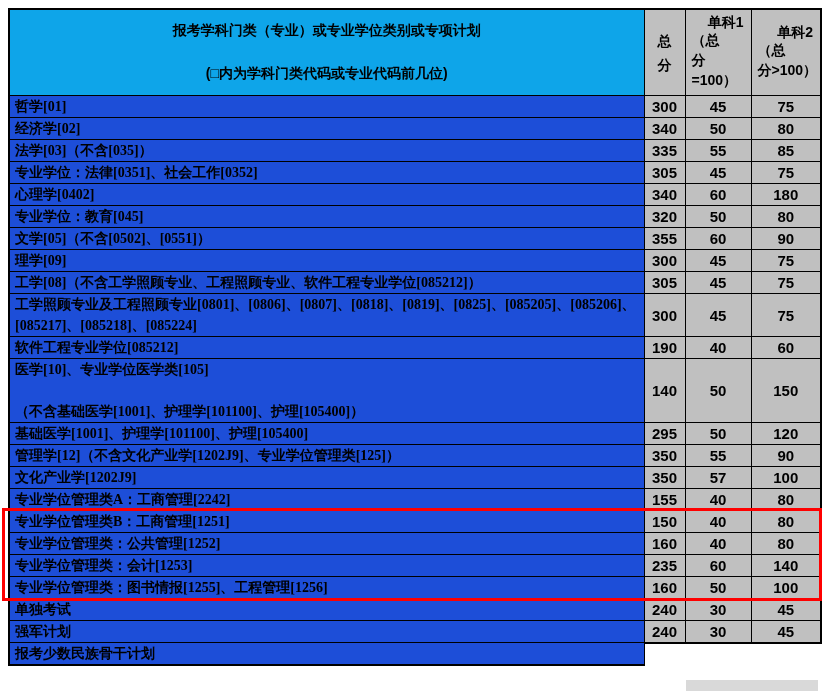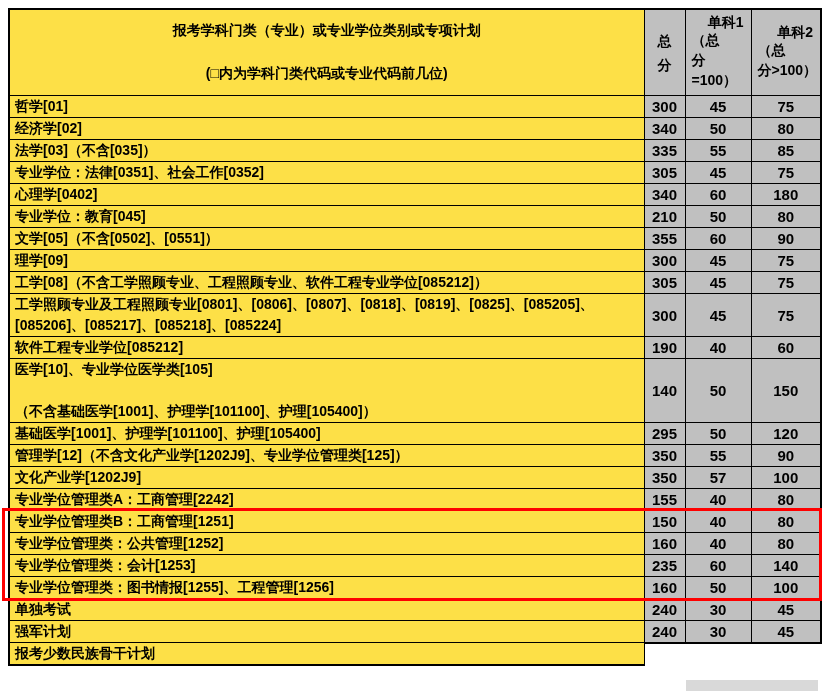--- a/index.html
+++ b/index.html
@@ -22,31 +22,31 @@
   col.c-s2{width:70px;}
   th,td{border:1px solid var(--border-black);padding:0;vertical-align:middle;}
   
   thead th{border-top:2px solid var(--border-black);}
   th:first-child,td:first-child{border-left:2px solid var(--border-black);}
   th:last-child,td.col-s2{border-right:2px solid var(--border-black);}
   td.edge-bottom{border-bottom:2px solid var(--border-black);}
   td.ghost{border:none;background:#fff;}
   
   thead th{height:78px;background:var(--cell-gray);font-size:14px;}
-  th.h-name{background:#fde047;}
+  th.h-name{background:#0ea5e9;}
   .h-name-inner{display:flex;flex-direction:column;justify-content:space-around;height:100%;align-items:center;}
   .h-name-inner div{text-align:center;}
   .h-total{text-align:center;white-space:pre-line;line-height:24px;font-size:14px;}
   .h-sub-col{display:flex;flex-direction:column;justify-content:center;height:100%;padding:4px 0 5px 0;}
   .h-sub-col .lbl{text-align:right;padding-right:7px;line-height:16px;}
   .h-sub-col .sub{text-align:left;padding-left:6px;white-space:pre-line;line-height:20px;}
   
   td.col-name{
-    background:#fde047;font-size:14px;line-height:21px;height:21px;
-    padding-left:5px;text-align:left;white-space:pre-line;
+    background:#1d4ed8;font-size:14px;line-height:21px;height:21px;
+    padding-left:5px;text-align:left;white-space:pre-line;font-family:Liberation Serif, serif;
   }
   td.col-score{
     background:var(--cell-gray);font-size:15px;text-align:center;height:21px;
   }
   
   .hl-box{
     display:none;position:absolute;left:-6px;width:820px;
     border:3px solid var(--hl-red);z-index:5;pointer-events:none;
   }
   
@@ -118,21 +118,21 @@
       <td class="col-score col-s2">75</td>
     </tr>
         <tr>
       <td class="col-name">心理学[0402]</td>
       <td class="col-score col-total">340</td>
       <td class="col-score col-s1">60</td>
       <td class="col-score col-s2">180</td>
     </tr>
         <tr>
       <td class="col-name">专业学位：教育[045]</td>
-      <td class="col-score col-total">210</td>
+      <td class="col-score col-total">320</td>
       <td class="col-score col-s1">50</td>
       <td class="col-score col-s2">80</td>
     </tr>
         <tr>
       <td class="col-name">文学[05]（不含[0502]、[0551]）</td>
       <td class="col-score col-total">355</td>
       <td class="col-score col-s1">60</td>
       <td class="col-score col-s2">90</td>
     </tr>
         <tr>

